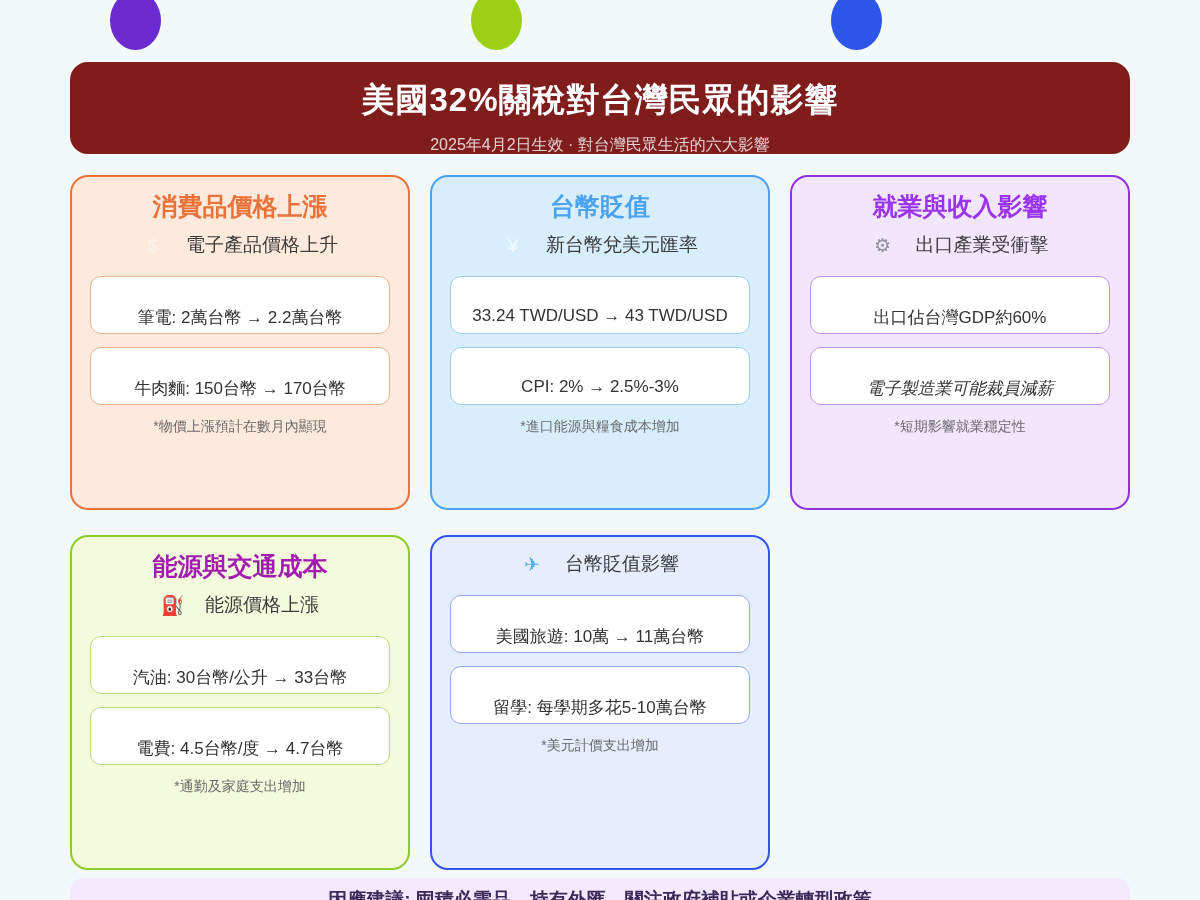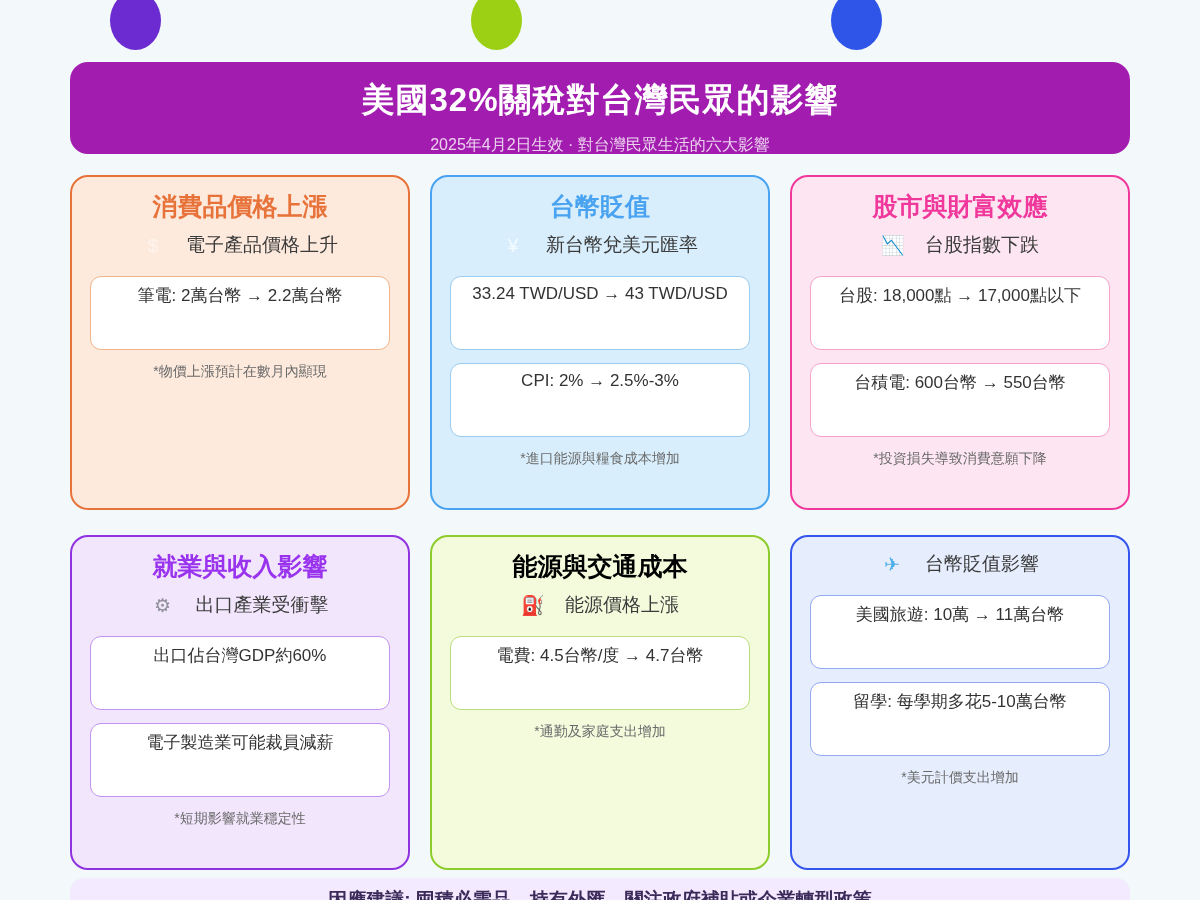--- a/index.html
+++ b/index.html
@@ -105,26 +105,26 @@
     text-align: center;
     flex: 0 0 auto;
   }
   .card-subtitle {
     font-size: 19px;
     color: #3b3b3b;
     white-space: nowrap;
   }
   .stat-box {
     width: 100%;
-    height: 74px;
+    height: 58px;
     background: #ffffff;
     border: 1.6px solid #ccc;
     border-radius: 11px;
     box-sizing: border-box;
-    padding-top: 7px;
+    padding-top: 29px;
     margin-bottom: 13px;
     text-align: center;
     flex: 0 0 auto;
   }
   .stat-text {
     font-size: 17px;
     color: #333333;
     white-space: nowrap;
     display: inline-block;
   }
@@ -159,91 +159,83 @@
 </style>
 </head>
 <body style="background: rgb(243, 248, 251);">
 
 <div class="deco-layer">
   <div class="deco-circle deco-1" style="background: rgb(108, 43, 208);"></div>
   <div class="deco-circle deco-2" style="background: rgb(155, 208, 20);"></div>
   <div class="deco-circle deco-3" style="background: rgb(47, 85, 232);"></div>
 </div>
 
-<div class="header-banner" style="background: #a21caf;">
+<div class="header-banner" style="background: #7f1d1d;">
   <div class="header-title">美國32%關稅對台灣民眾的影響</div>
   <div class="header-subtitle">2025年4月2日生效 · 對台灣民眾生活的六大影響</div>
 </div>
 
 <div class="grid">
 
   <div class="card" style="background: rgb(253, 234, 221); border-color: rgb(232, 115, 58);">
     <div class="card-title" style="color: rgb(232, 115, 58);">消費品價格上漲</div>
     <div class="card-subtitle-row">
       <span class="card-icon" style="color: rgb(253, 244, 238);">$</span>
       <span class="card-subtitle">電子產品價格上升</span>
     </div>
     <div class="stat-box" style="border-color: rgb(240, 180, 140);">
       <span class="stat-text">筆電: 2萬台幣 → 2.2萬台幣</span>
     </div>
+    <div class="stat-box" style="border-color: rgb(240, 180, 140);">
+      <span class="stat-text">牛肉麵: 150台幣 → 170台幣</span>
+    </div>
     <div class="card-note">*物價上漲預計在數月內顯現</div>
   </div>
 
   <div class="card" style="background: rgb(217, 238, 252); border-color: rgb(74, 163, 240);">
     <div class="card-title" style="color: rgb(74, 163, 240);">台幣貶值</div>
     <div class="card-subtitle-row">
       <span class="card-icon" style="color: rgb(242, 251, 255);">¥</span>
       <span class="card-subtitle">新台幣兌美元匯率</span>
     </div>
     <div class="stat-box" style="border-color: rgb(155, 205, 242);">
       <span class="stat-text">33.24 TWD/USD → 43 TWD/USD</span>
     </div>
     <div class="stat-box" style="border-color: rgb(155, 205, 242);">
       <span class="stat-text">CPI: 2% → 2.5%-3%</span>
     </div>
     <div class="card-note">*進口能源與糧食成本增加</div>
   </div>
 
-  <div class="card" style="background: rgb(253, 230, 241); border-color: rgb(240, 56, 156);">
-    <div class="card-title" style="color: rgb(240, 56, 156);">股市與財富效應</div>
-    <div class="card-subtitle-row">
-      <span class="card-icon" style="color: rgb(253, 240, 247);">📉</span>
-      <span class="card-subtitle">台股指數下跌</span>
-    </div>
-    <div class="stat-box" style="border-color: rgb(245, 163, 202);">
-      <span class="stat-text">台股: 18,000點 → 17,000點以下</span>
-    </div>
-    <div class="stat-box" style="border-color: rgb(245, 163, 202);">
-      <span class="stat-text">台積電: 600台幣 → 550台幣</span>
-    </div>
-    <div class="card-note">*投資損失導致消費意願下降</div>
-  </div>
 
   <div class="card" style="background: rgb(242, 230, 252); border-color: rgb(143, 51, 224);">
     <div class="card-title" style="color: rgb(153, 51, 238);">就業與收入影響</div>
     <div class="card-subtitle-row">
       <span class="card-icon" style="color: rgb(143, 143, 153);">⚙</span>
       <span class="card-subtitle">出口產業受衝擊</span>
     </div>
     <div class="stat-box" style="border-color: rgb(194, 148, 238);">
       <span class="stat-text">出口佔台灣GDP約60%</span>
     </div>
-    <div class="stat-box" style="border-color: rgb(194, 148, 238);">
+    <div class="stat-box" style="border-color: rgb(194, 148, 238); font-style: italic;">
       <span class="stat-text">電子製造業可能裁員減薪</span>
     </div>
     <div class="card-note">*短期影響就業穩定性</div>
   </div>
 
   <div class="card" style="background: rgb(244, 251, 221); border-color: rgb(141, 204, 43);">
-    <div class="card-title" style="color: #000000;">能源與交通成本</div>
+    <div class="card-title" style="color: #a21caf;">能源與交通成本</div>
     <div class="card-subtitle-row">
       <span class="card-icon" style="color: rgb(217, 48, 37);">⛽</span>
       <span class="card-subtitle">能源價格上漲</span>
     </div>
     <div class="stat-box" style="border-color: rgb(186, 222, 126);">
+      <span class="stat-text">汽油: 30台幣/公升 → 33台幣</span>
+    </div>
+    <div class="stat-box" style="border-color: rgb(186, 222, 126);">
       <span class="stat-text">電費: 4.5台幣/度 → 4.7台幣</span>
     </div>
     <div class="card-note">*通勤及家庭支出增加</div>
   </div>
 
   <div class="card" style="background: rgb(230, 237, 253); border-color: rgb(51, 85, 238);">
     <div class="card-subtitle-row">
       <span class="card-icon" style="color: rgb(74, 174, 232);">✈</span>
       <span class="card-subtitle">台幣貶值影響</span>
     </div>

